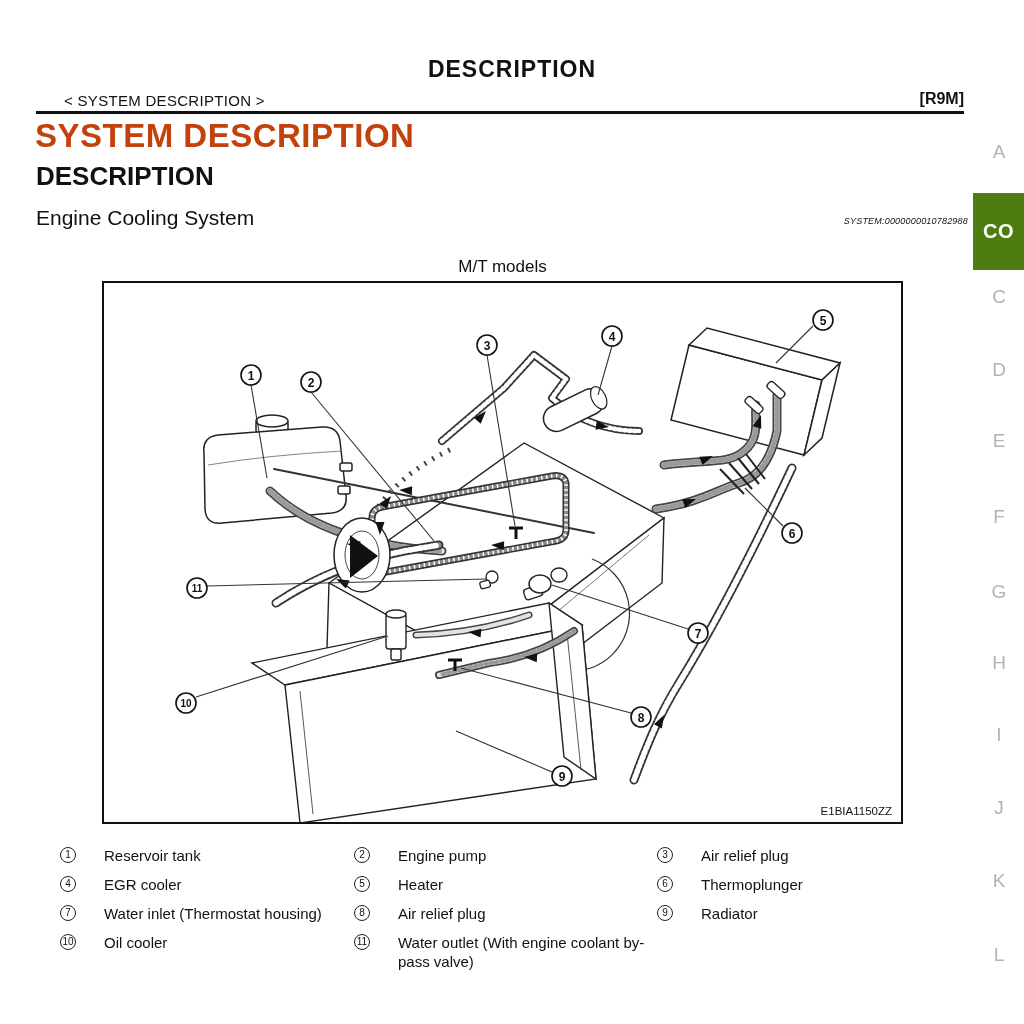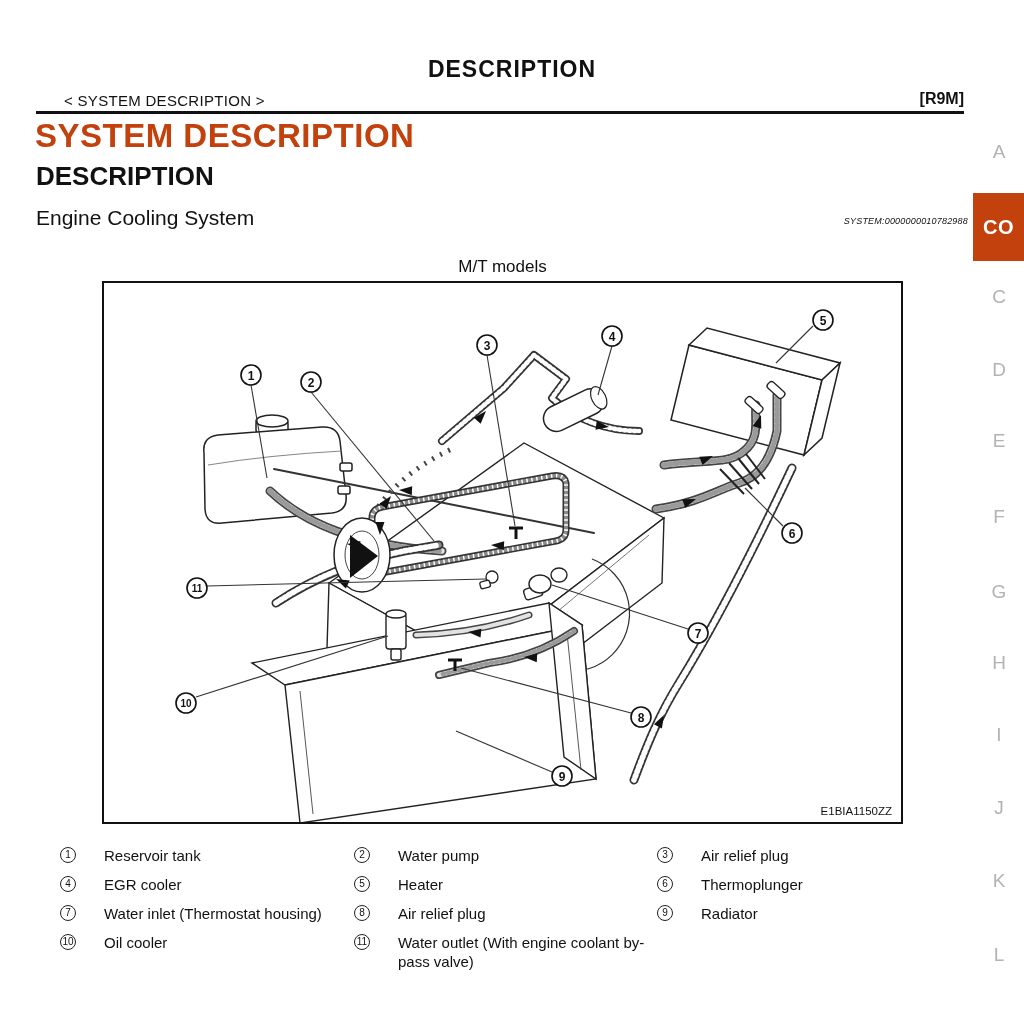--- a/index.html
+++ b/index.html
@@ -7,21 +7,21 @@
         font-family:"Liberation Sans", sans-serif;color:#111;}
   .abs{position:absolute;}
   .top-title{left:0;right:0;top:56px;text-align:center;font-size:23px;font-weight:bold;letter-spacing:1px;}
   .breadcrumb{left:36px;top:92px;font-size:15px;letter-spacing:.3px;margin-left:28px;}
   .model-code{right:60px;top:90px;font-size:16px;font-weight:bold;}
   .rule{left:36px;right:60px;top:111px;height:3px;background:#111;}
   .section-title{left:35px;top:117px;font-size:33px;font-weight:bold;color:#c2410c;letter-spacing:.5px;margin:0;}
   .subsection-title{left:36px;top:161px;font-size:26px;font-weight:bold;margin:0;}
   .topic-title{left:36px;top:206px;font-size:21px;font-weight:normal;margin:0;}
   .infoid{right:56px;top:216px;font-size:9px;font-style:italic;letter-spacing:.2px;}
-  .co-tab{right:0;top:193px;width:51px;height:68px;background:#c2410c;color:#fff;
+  .co-tab{right:0;top:193px;width:51px;height:77px;background:#4d7c0f;color:#fff;
           display:flex;align-items:center;justify-content:center;font-size:20px;font-weight:bold;letter-spacing:.5px;}
   .side-letter{width:30px;text-align:center;left:984px;font-size:19px;color:#b3b3b3;transform:translateY(-50%);}
   .fig-caption{left:102px;width:801px;top:257px;text-align:center;font-size:17px;}
   .figure-box{left:102px;top:281px;width:801px;height:543px;border:2px solid #111;box-sizing:border-box;background:#fff;}
   .legend{left:60px;top:846px;width:905px;display:grid;grid-template-columns:294px 303px 1fr;row-gap:10px;column-gap:0;}
   .legend-item{display:flex;align-items:flex-start;min-height:19px;}
   .lnum{flex:0 0 auto;width:16px;height:16px;border:1.4px solid #222;border-radius:50%;box-sizing:border-box;
         font-size:10px;line-height:13px;text-align:center;margin-top:1px;}
   .llabel{margin-left:28px;font-size:15px;line-height:19px;max-width:262px;}
   svg text{font-family:"Liberation Sans", sans-serif;}
@@ -244,21 +244,21 @@
     </svg>
   </div>
 
   <div class="abs legend">
     <div class="legend-item">
       <span class="lnum">1</span>
       <span class="llabel">Reservoir tank</span>
     </div>
     <div class="legend-item">
       <span class="lnum">2</span>
-      <span class="llabel">Water pump</span>
+      <span class="llabel">Engine pump</span>
     </div>
     <div class="legend-item">
       <span class="lnum">3</span>
       <span class="llabel">Air relief plug</span>
     </div>
     <div class="legend-item">
       <span class="lnum">4</span>
       <span class="llabel">EGR cooler</span>
     </div>
     <div class="legend-item">

